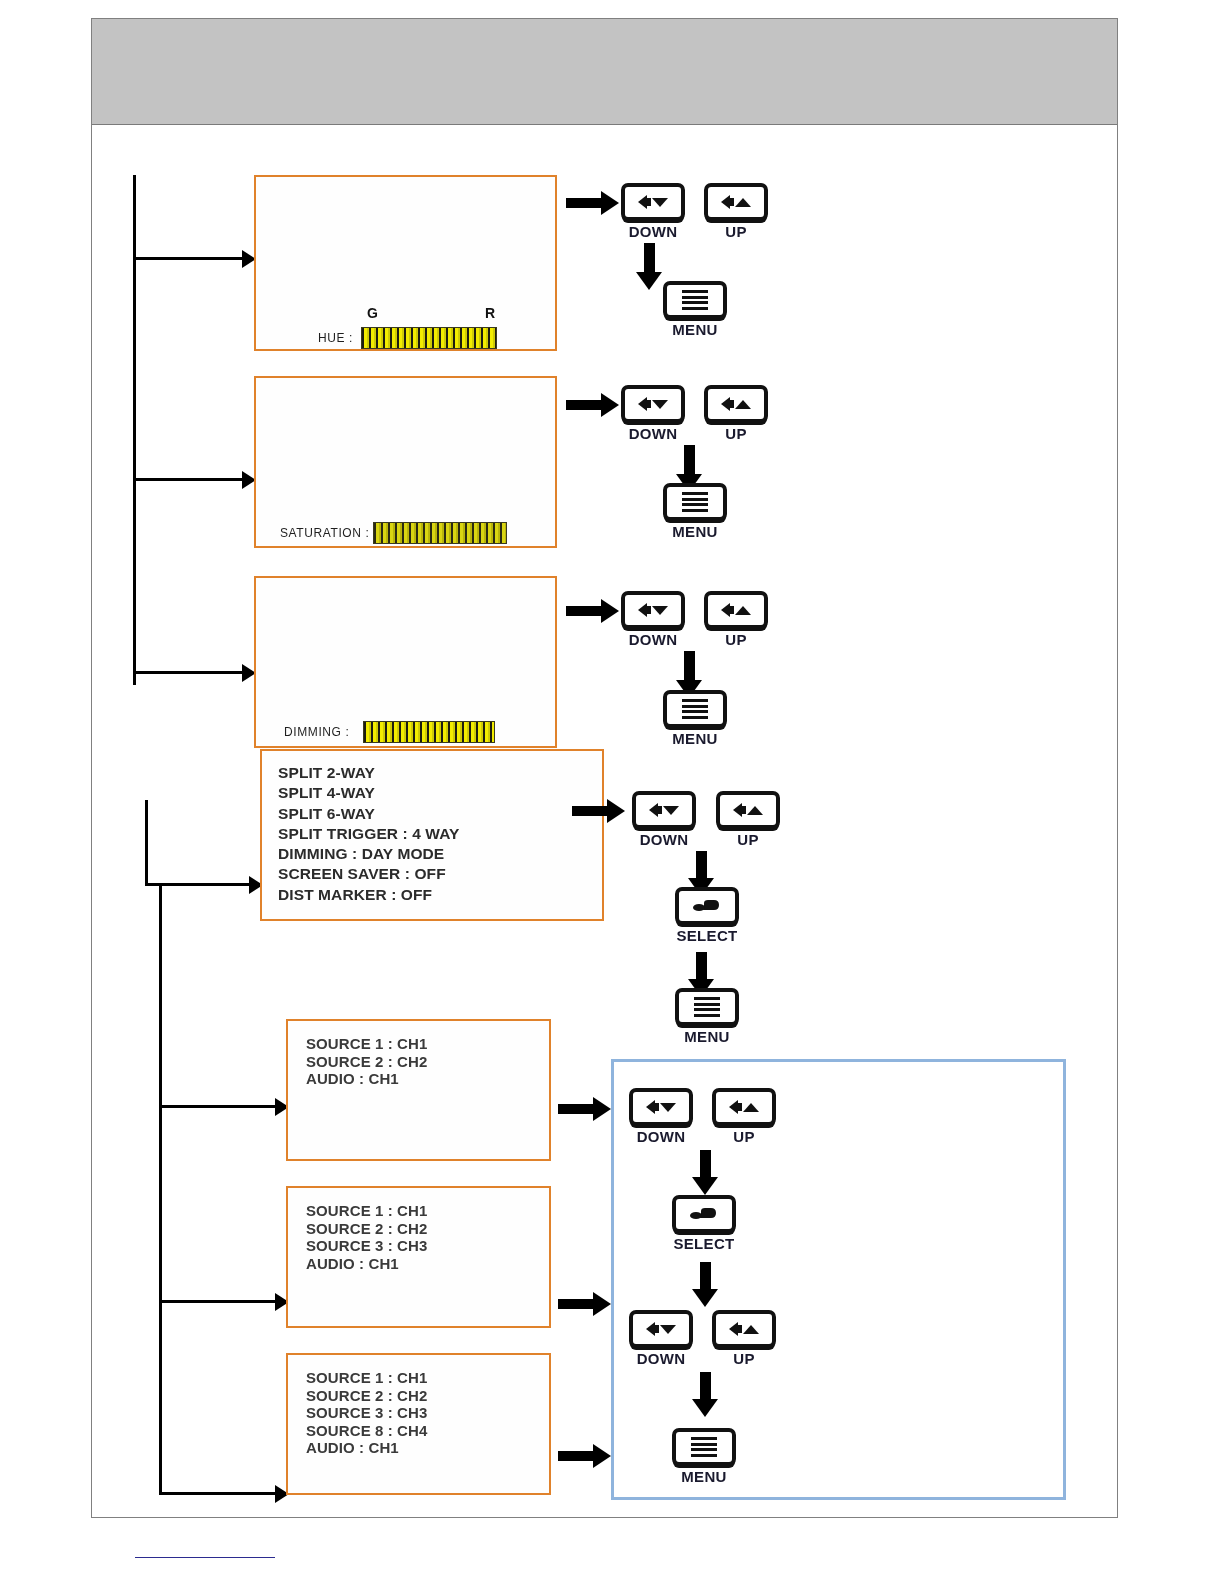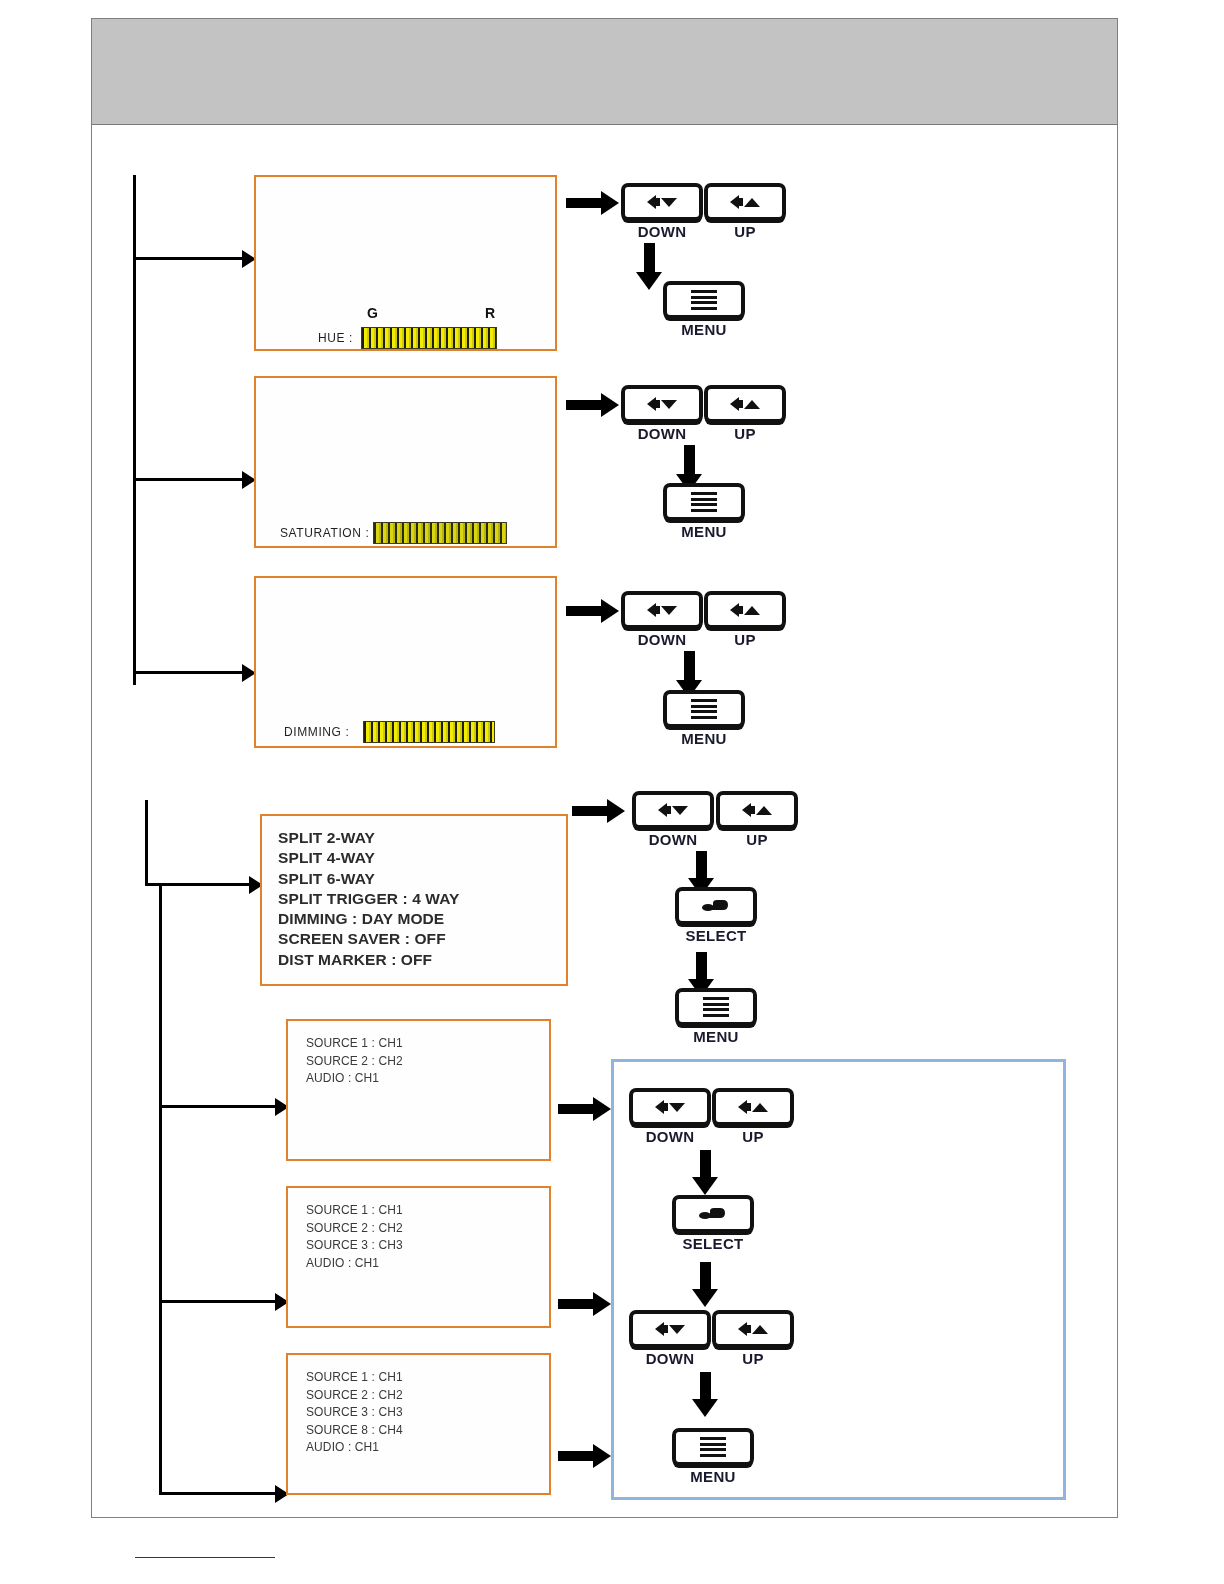--- a/index.html
+++ b/index.html
@@ -14,42 +14,42 @@
         background:#c3c3c3;border-bottom:1px solid #7a7a7a;box-sizing:border-box;}
   #footer-rule{position:absolute;left:135px;top:1557px;width:140px;height:0;
         border-top:1px solid #2b2b8f;}
   .osd{position:absolute;border:2px solid #e0822b;box-sizing:border-box;background:#fefefe;}
 
   
   .menu-list{position:absolute;left:16px;top:12px;}
   .menu-list div{font-size:15.5px;font-weight:bold;color:#2b2b2b;
         letter-spacing:.1px;line-height:20.3px;white-space:nowrap;}
   .src-list{position:absolute;left:18px;top:14px;}
-  .src-list div{font-size:12px;font-weight:normal;color:#3a3a3a;
+  .src-list div{font-size:15px;font-weight:bold;color:#3a3a3a;
         letter-spacing:.1px;line-height:17.6px;white-space:nowrap;}
 
   
   .slider-row{position:absolute;display:flex;align-items:center;}
   .slider-label{font-size:12px;font-weight:500;color:#1f1f1f;white-space:nowrap;
         letter-spacing:.6px;}
   .bar{height:20px;border:1px solid #3a3a1e;
        background-image:repeating-linear-gradient(to right,
             #1d1d10 0px,#1d1d10 2px,
             #f2ec00 2px,#f2ec00 5px,
             #cfcb05 5px,#cfcb05 7px);
        background-color:#f2ec00;}
   .bar.olive{background-image:repeating-linear-gradient(to right,
             #2a2a12 0px,#2a2a12 2px,
             #d9d512 2px,#d9d512 5px,
             #b9b50a 5px,#b9b50a 7px);}
   .gr-labels{position:absolute;display:flex;justify-content:space-between;
         font-size:14px;font-weight:600;color:#111;}
 
   
-  .btn{position:absolute;width:56px;height:38px;padding-left:26px;}
+  .btn{position:absolute;width:64px;height:38px;}
   .btn .shell{position:absolute;inset:0;border:4px solid #111;border-radius:7px;
         background:#fff;box-shadow:0 3px 0 -1px #111;}
   .btn .shell:before{content:"";position:absolute;left:2px;right:2px;top:1px;
         height:3px;background:#fff;}
   .btn .face{position:absolute;left:6px;top:5px;right:6px;bottom:5px;
         display:flex;align-items:center;justify-content:center;gap:2px;}
   .btn-cap{position:absolute;top:40px;left:50%;transform:translateX(-50%);
         font-size:15px;font-weight:600;color:#1a1a2e;white-space:nowrap;
         letter-spacing:.3px;}
   .spk{width:0;height:0;border-top:7px solid transparent;
@@ -216,21 +216,21 @@
     <span class="menu-lines">
         <i></i>
         <i></i>
         <i></i>
         <i></i>
       </span>
   </div>
   <div class="btn-cap">MENU</div>
 </div>
 
-<div class="osd" style="left:260px;top:814px;width:308px;height:172px;">
+<div class="osd" style="left:260px;top:749px;width:344px;height:172px;">
   <div class="menu-list">
     <div>SPLIT 2-WAY</div>
     <div>SPLIT 4-WAY</div>
     <div>SPLIT 6-WAY</div>
     <div>SPLIT TRIGGER : 4 WAY</div>
     <div>DIMMING : DAY MODE</div>
     <div>SCREEN SAVER : OFF</div>
     <div>DIST MARKER : OFF</div>
   </div>
 </div>

